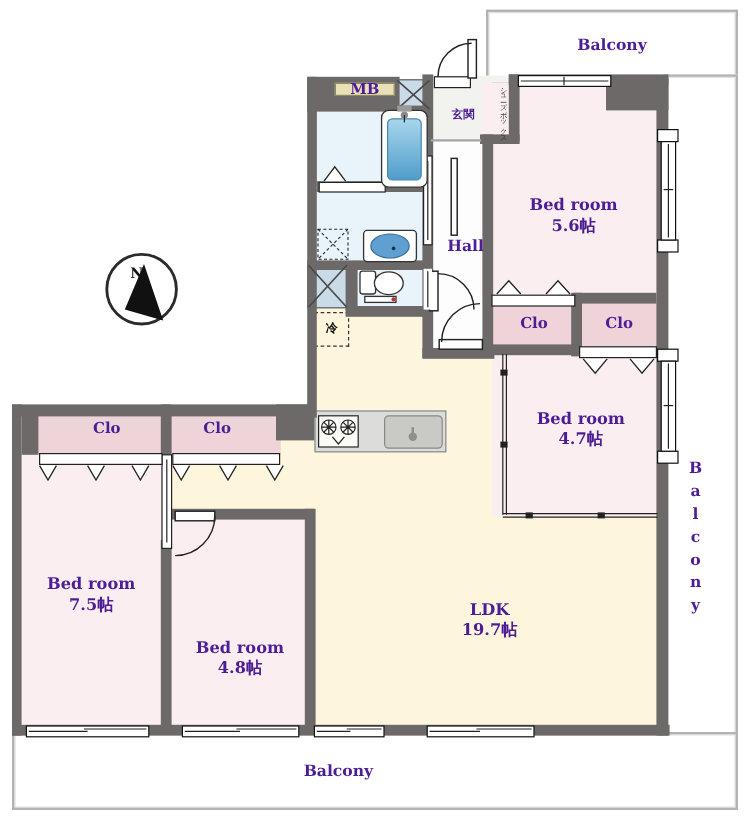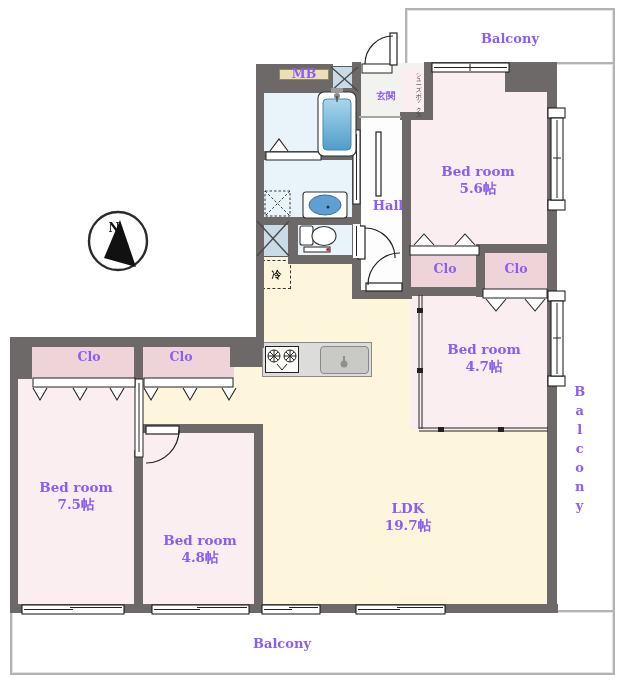--- a/index.html
+++ b/index.html
@@ -1,21 +1,21 @@
 <!DOCTYPE html>
 <html><head>
 <meta charset="utf-8">
 <style>
   html,body{margin:0;padding:0;background:#ffffff;}
   #plan{position:relative;width:620px;height:690px;background:#fff;overflow:hidden;
         font-family:"DejaVu Serif","Liberation Serif",serif;}
   .room,.w,.balc,.lbl,.box{position:absolute;box-sizing:border-box;}
   .w{background:#6e6969;}
   .balc{background:#fff;border:2px solid #b3b3b3;box-shadow:inset 0 0 0 1px #e2e2e2;}
-  .lbl{font-weight:bold;color:#8b5cf6;text-align:center;white-space:nowrap;
+  .lbl{font-weight:bold;color:#4c1d95;text-align:center;white-space:nowrap;
        transform:translate(-50%,-50%);line-height:1.25;}
   .lbl .l1,.lbl .l2{display:block;}
   .f-bed{background:#fbeef0;}
   .f-clo{background:#eed4d9;}
   .f-ldk{background:#fdf6dd;}
   .f-wet{background:#e9f3fa;border:1px solid #9fb6c4;}
   .f-ps{background:#c9dbe7;border:1px solid #5c5c5c;}
   .f-gen{background:#f2f2ef;}
   .f-sb{background:#e9e0b8;border:1px solid #8f895f;}
   .f-mb{background:#e9e0b8;border:1px solid #8f895f;}

